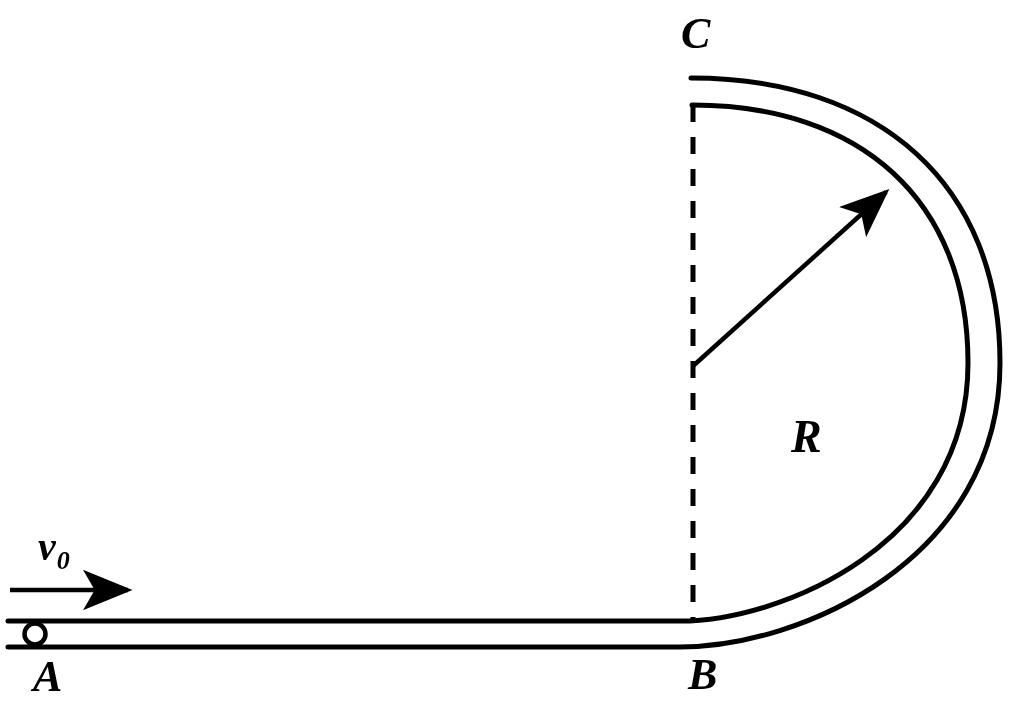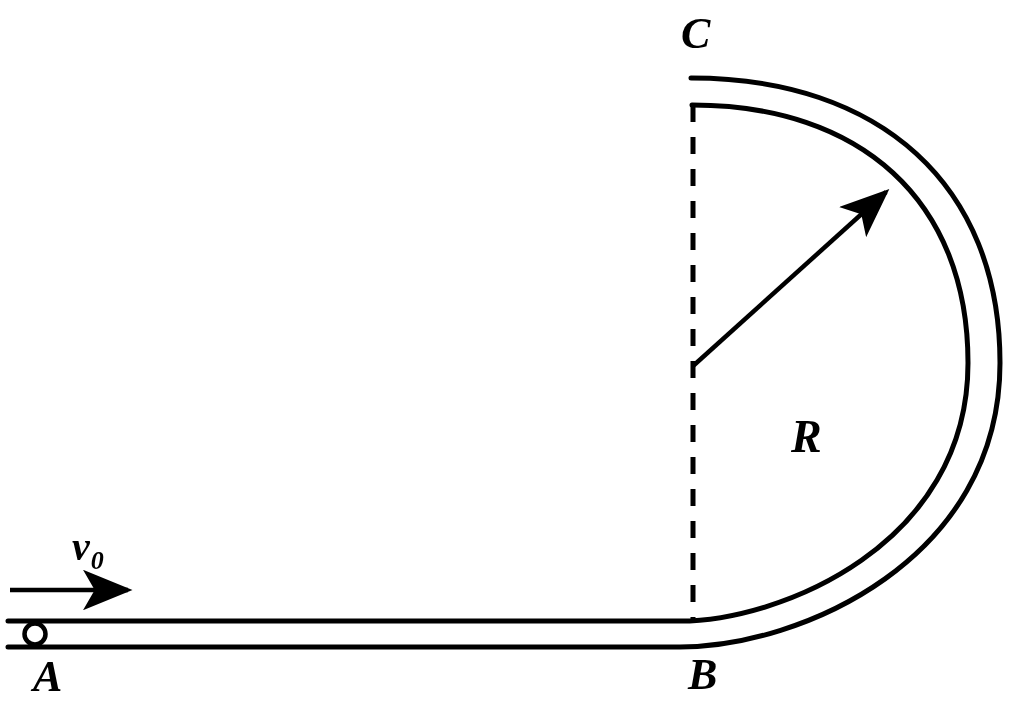--- a/index.html
+++ b/index.html
@@ -39,21 +39,20 @@
     font-size: 44px;
   }
   #label-C { left: 681px; top: 12px; }
   #label-A { left: 33px; top: 655px; }
   #label-B { left: 688px; top: 653px; }
   #label-R { left: 791px; top: 414px; font-size: 46px; }
   #label-v0 {
     left: 38px;
     top: 527px;
     font-size: 40px;
-    margin-left: 34px;
   }
   #label-v0 .sub {
     font-size: 26px;
     font-style: italic;
     font-weight: bold;
     vertical-align: sub;
     margin-left: 1px;
   }
 </style>
 </head>

